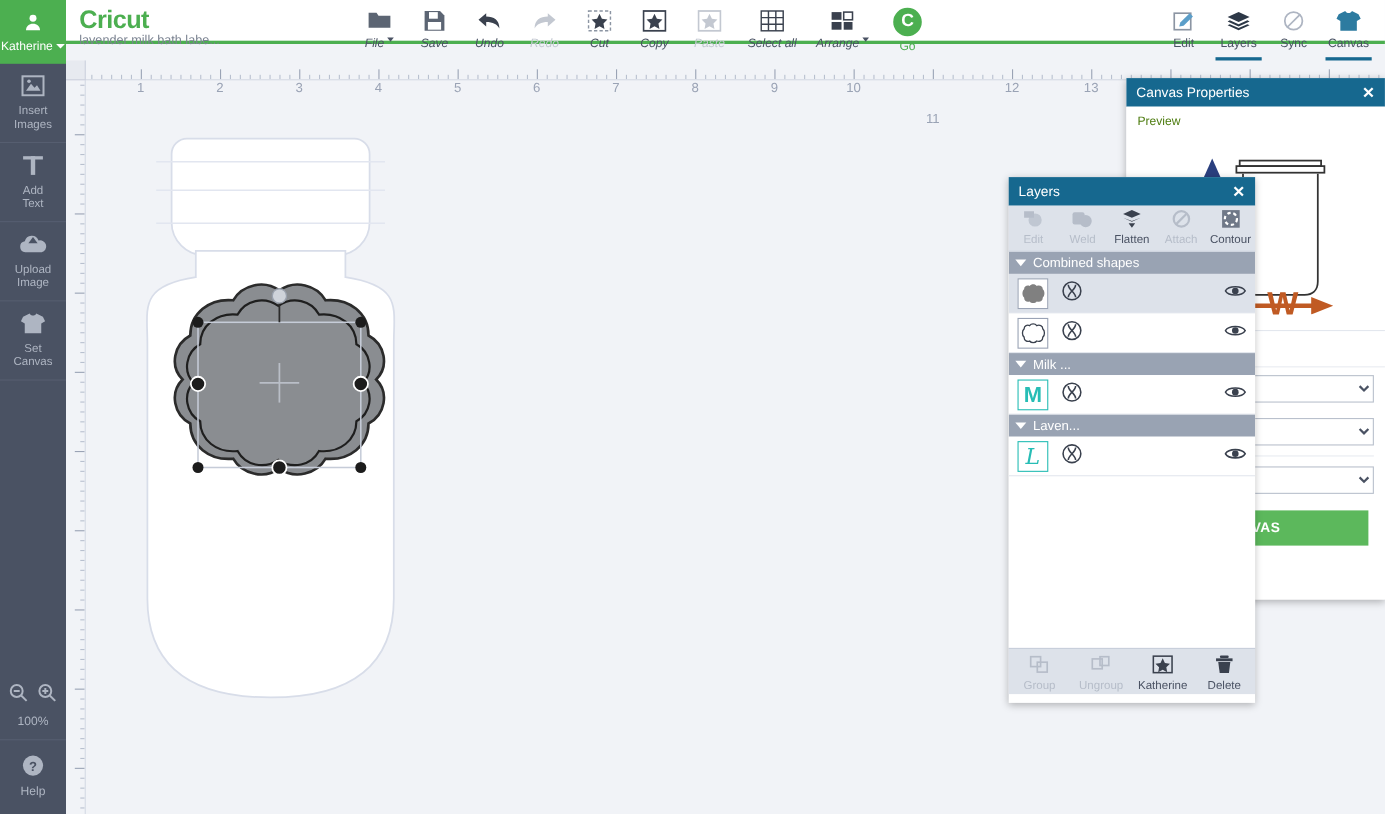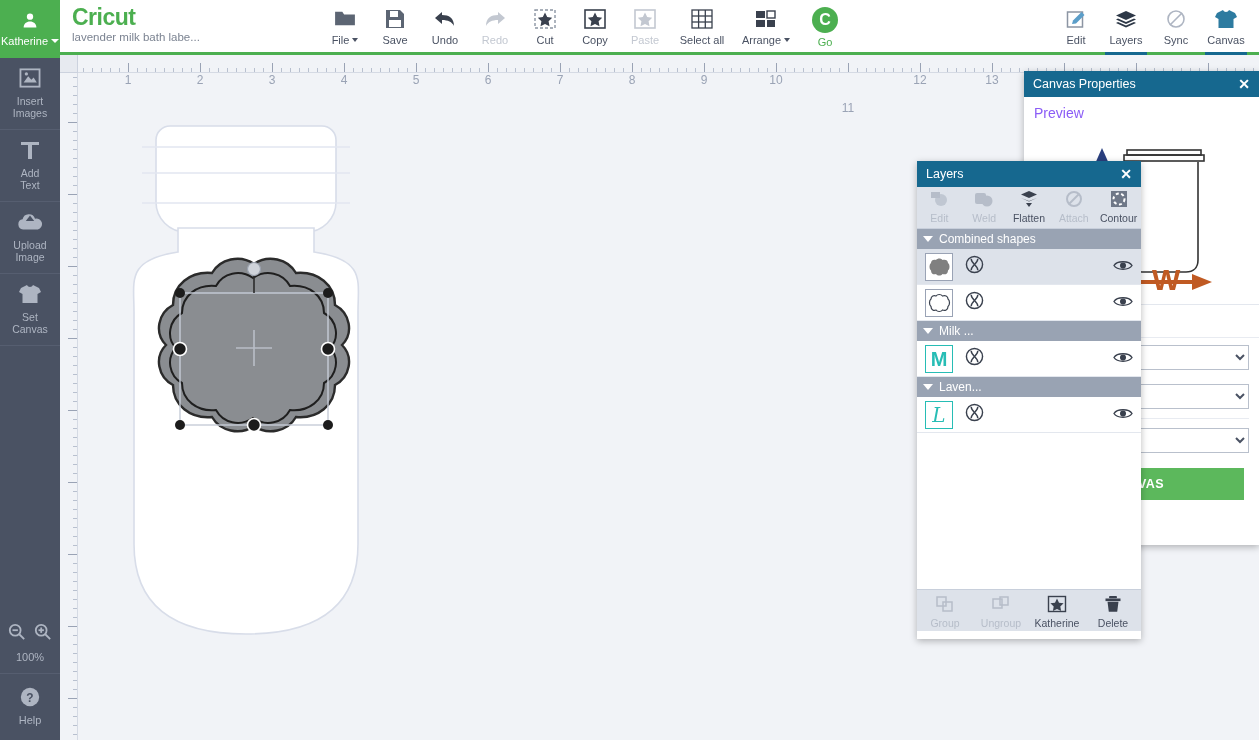--- a/index.html
+++ b/index.html
@@ -46,21 +46,21 @@
     padding: 6px 0 10px; border-bottom: 1px solid #565e70;
   }
   .help-item {
     text-align: center; color: #aeb5c2; font-size: 11px;
     padding: 12px 0 14px; cursor: pointer;
   }
   .help-item .hi-icon { display: block; margin: 0 auto 4px; }
 
   
   .topbar {
-    position: absolute; left: 60px; top: 0; right: 0; height: 55px;
+    position: absolute; left: 60px; top: 0; right: 0; height: 40px;
     background: #ffffff; border-bottom: 3px solid #4caf50; z-index: 30;
   }
   .brand { position: absolute; left: 12px; top: 6px; width: 250px; }
   .brand-logo {
     color: #4caf50; font-size: 23px; font-weight: bold;
     letter-spacing: -0.5px; line-height: 22px;
   }
   .brand-sub {
     color: #7b8391; font-size: 11.5px; margin-top: 3px;
   }
@@ -68,21 +68,21 @@
     position: absolute; left: 260px; top: 0; display: flex;
     align-items: flex-start; height: 52px;
   }
   .tool {
     width: 50px; text-align: center; color: #4a5263;
     font-size: 11px; cursor: pointer; padding-top: 9px;
   }
   .tool.wide { width: 64px; }
   .tool.disabled { color: #c3c8d1; cursor: default; }
   .tool .t-icon { display: block; height: 22px; margin-bottom: 3px; }
-  .tool .t-label { display: inline-flex; align-items: center; gap: 3px; }
+  .tool .t-label { display: inline-flex; gap: 3px; font-style: italic; }
   .tool .caret-dk {
     width: 0; height: 0; border-left: 3.5px solid transparent;
     border-right: 3.5px solid transparent; border-top: 4px solid #4a5263;
   }
   .go-btn {
     width: 54px; text-align: center; padding-top: 7px; cursor: pointer;
   }
   .go-circle {
     width: 26px; height: 26px; border-radius: 50%; background: #4caf50;
     margin: 0 auto 3px; color: #fff; font-size: 16px; font-weight: bold;
@@ -200,21 +200,21 @@
   .layers-body { height: 360px; background: #fff; overflow: hidden; }
   .layers-foot {
     display: flex; background: #dde2ea; border-top: 1px solid #c8cfdb;
     padding: 3px 0 2px; height: 42px; align-items: flex-start;
   }
   .layers-foot .op { padding-top: 2px; }
 
   
   #canvas-props { left: 1024px; top: 71px; width: 235px; height: 474px; }
   .cp-body { background: #fff; height: 448px; }
-  .cp-label { font-size: 14px; color: #8b5cf6; padding: 8px 10px 4px; }
+  .cp-label { font-size: 11px; color: #4d7c0f; padding: 8px 10px 4px; }
   .cp-preview {
     height: 180px; display: flex; align-items: center;
     justify-content: center; border-bottom: 1px solid #e3e7ee;
   }
   .cp-note {
     font-size: 12px; color: #7b8391; padding: 10px 10px 8px;
     border-bottom: 1px solid #e8ebf1;
   }
   .cp-field { padding: 7px 10px; }
   .cp-field select, .cp-select {

